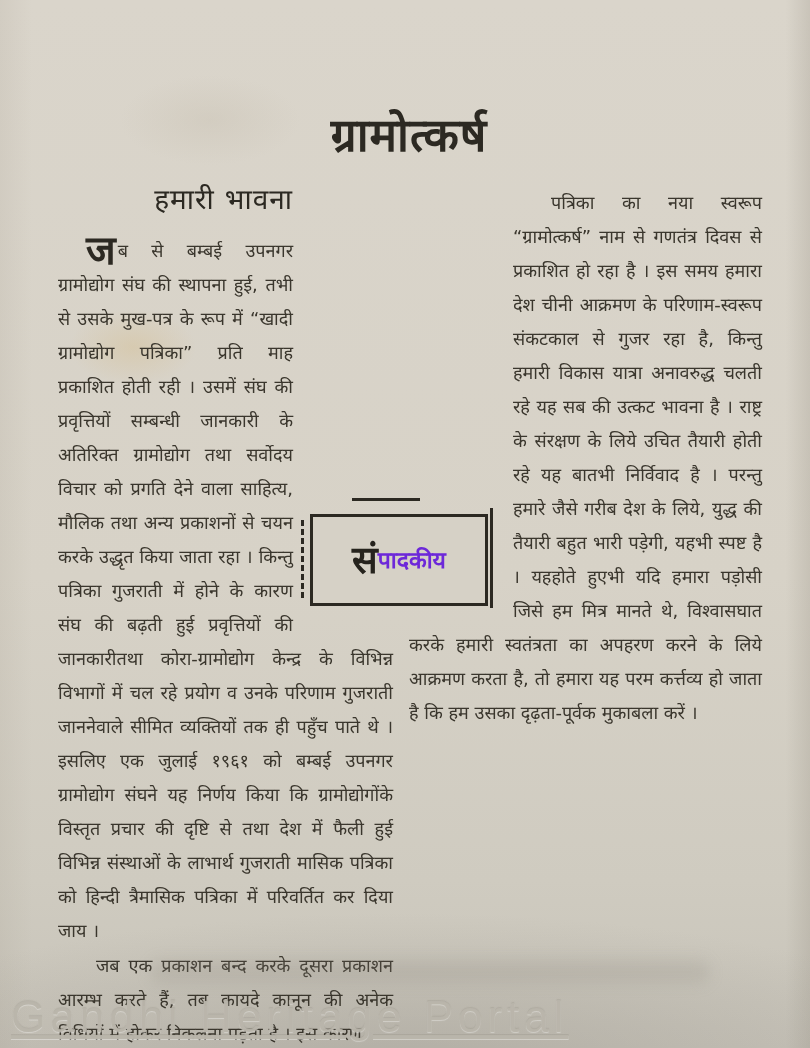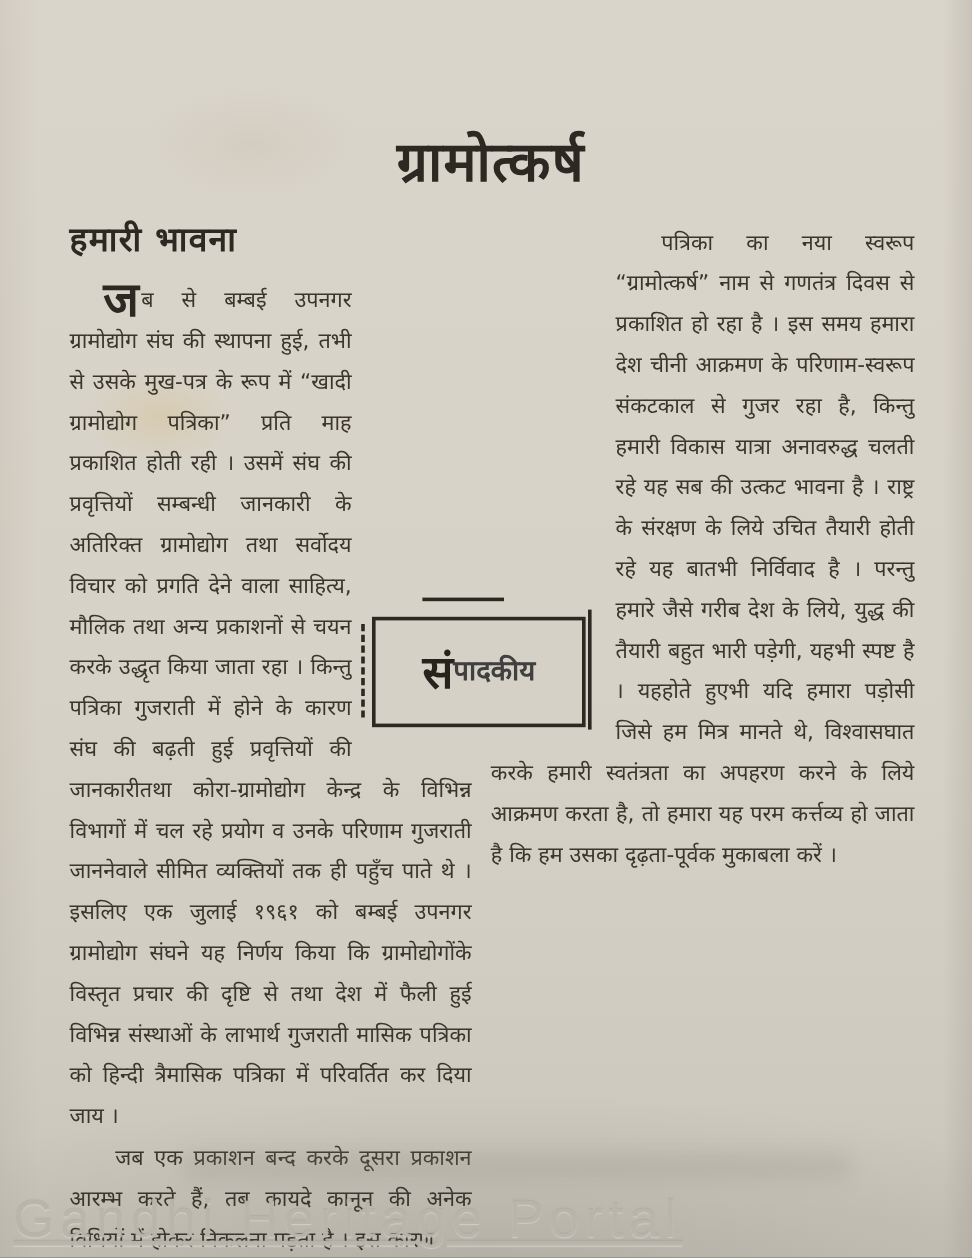--- a/index.html
+++ b/index.html
@@ -19,43 +19,43 @@
   }
   .title{
     position:absolute;top:106px;left:4px;width:100%;
     text-align:center;font-size:46px;line-height:58px;font-weight:700;
     color:#2c2922;letter-spacing:1px;
   }
   .col{position:absolute;text-align:justify;font-size:18px;line-height:34px;}
   .col-left{left:58px;top:180px;width:335px;}
   .col-right{left:409px;top:186px;width:353px;}
   .col h2{
-    margin:0 0 14px 0;text-align:left;font-size:28px;line-height:40px;
-    font-weight:700;color:#2c2922;letter-spacing:1px;
+    margin:0 0 14px 0;text-align:right;font-size:28px;line-height:40px;
+    font-weight:400;color:#2c2922;letter-spacing:1px;
   }
   .p{margin:0;}
   .p + .p{margin-top:1px;}
   .indent{text-indent:38px;}
   .small-indent{text-indent:28px;}
   .dropcap{
     font-size:40px;line-height:30px;font-weight:700;color:#2c2922;
     vertical-align:-7px;margin-right:2px;
   }
   .wrap-spacer{pointer-events:none;}
   .wrap-spacer.right{float:right;width:92px;height:106px;margin-top:324px;margin-left:8px;}
   .wrap-spacer.left{float:left;width:96px;height:112px;margin-top:316px;margin-right:8px;}
   .editorial-box{
     position:absolute;left:310px;top:514px;width:172px;height:86px;
     background:#d6d1c6;
     border:3px solid #2c2922;
     display:flex;align-items:center;justify-content:center;
     z-index:5;
   }
   .editorial-initial{font-size:38px;font-weight:700;color:#26231d;line-height:1;}
-  .editorial-rest{font-size:23px;font-weight:700;color:#404040;line-height:1;}
+  .editorial-rest{font-size:23px;font-weight:700;color:#6d28d9;line-height:1;}
   .box-line-right{position:absolute;left:490px;top:508px;width:3px;height:100px;background:#2c2922;z-index:4;}
   .box-line-top{position:absolute;left:352px;top:498px;width:68px;height:3px;background:#2c2922;z-index:4;}
   .box-line-left{position:absolute;left:301px;top:520px;width:0;height:78px;border-left:3px dashed #2c2922;z-index:4;}
   .ghost-smudge{
     position:absolute;left:150px;top:960px;width:560px;height:24px;
     background:rgba(146,142,132,0.20);filter:blur(7px);border-radius:12px;
   }
   .watermark{
     position:absolute;left:11px;bottom:0px;width:770px;
     font-family:"Liberation Sans",sans-serif;

